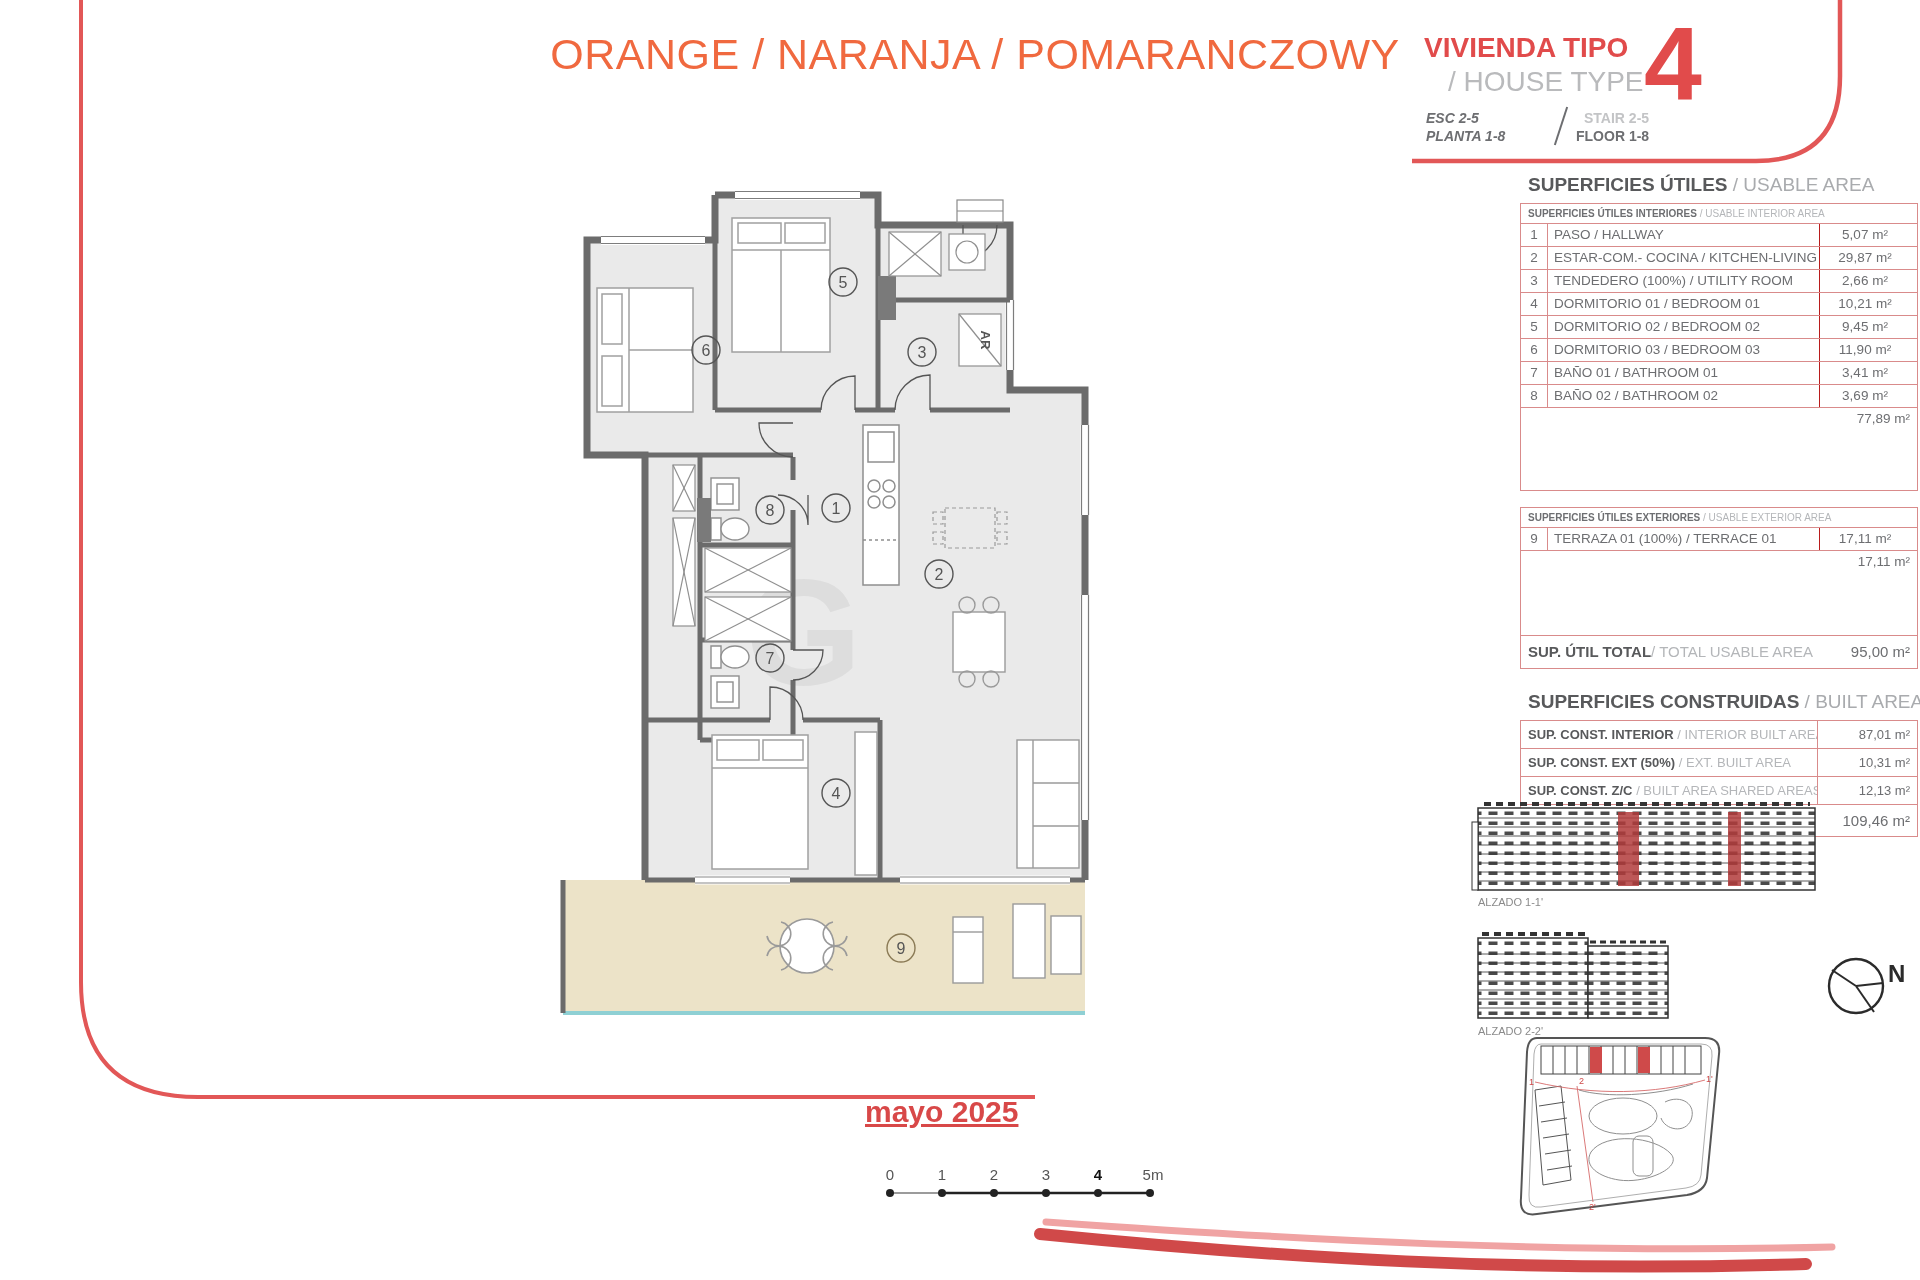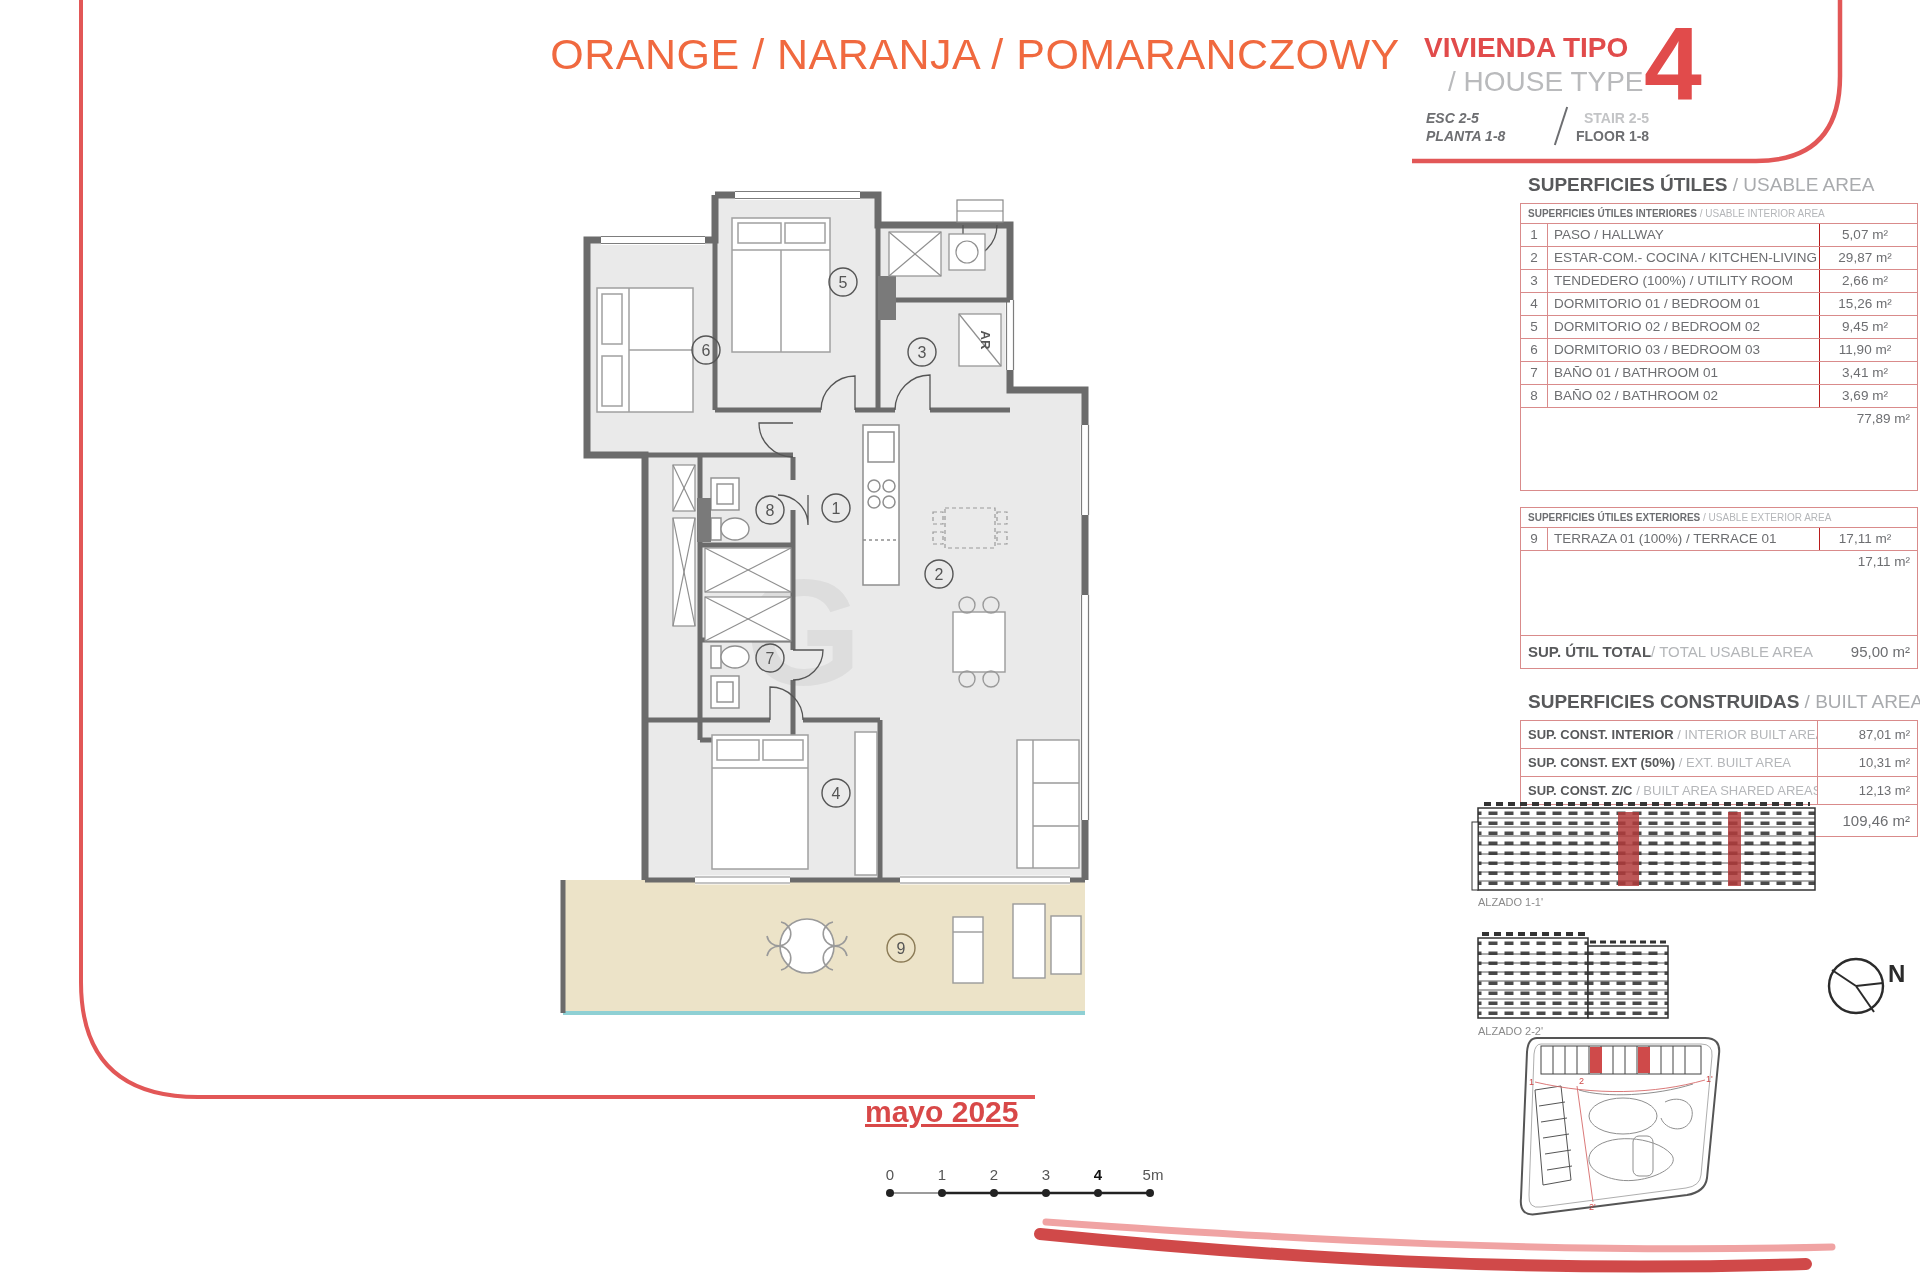--- a/index.html
+++ b/index.html
@@ -337,21 +337,21 @@
 
   <div class="arow">
     <span class="num">3</span>
     <span class="lbl">TENDEDERO (100%) / UTILITY ROOM</span>
     <span class="val">2,66 m²</span>
   </div>
 
   <div class="arow">
     <span class="num">4</span>
     <span class="lbl">DORMITORIO 01 / BEDROOM 01</span>
-    <span class="val">15,26 m²</span>
+    <span class="val">10,21 m²</span>
   </div>
 
   <div class="arow">
     <span class="num">5</span>
     <span class="lbl">DORMITORIO 02 / BEDROOM 02</span>
     <span class="val">9,45 m²</span>
   </div>
 
   <div class="arow">
     <span class="num">6</span>

